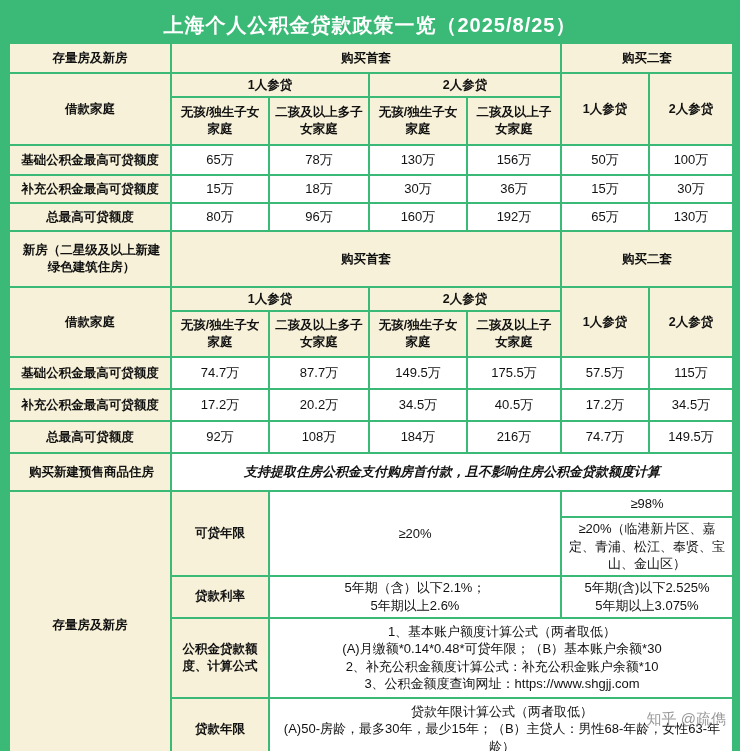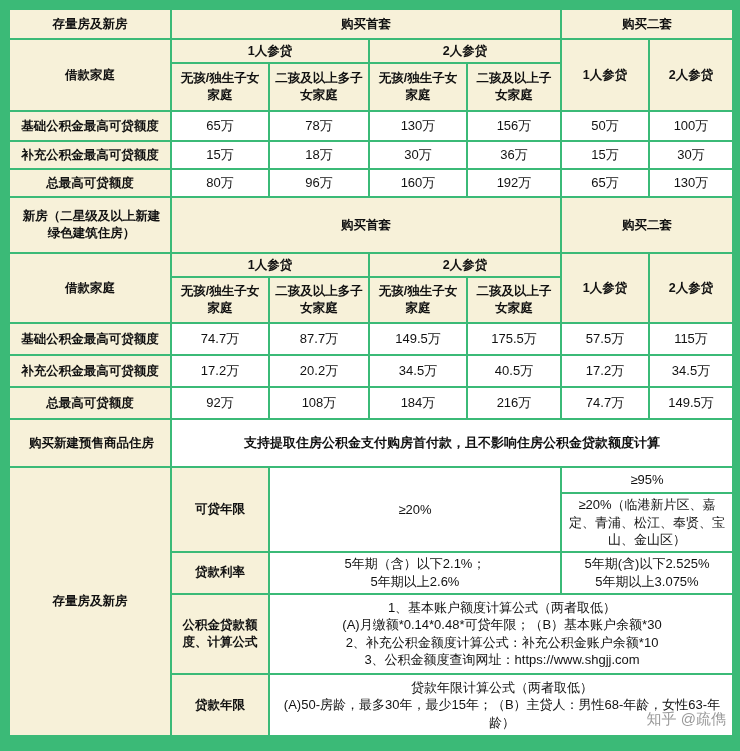--- a/index.html
+++ b/index.html
@@ -5,27 +5,28 @@
   html,body{margin:0;padding:0;}
   body{width:740px;height:751px;font-family:"Liberation Sans","DejaVu Sans",sans-serif;}
   .page{position:relative;width:740px;height:751px;background:#3bba77;padding:8px;box-sizing:border-box;overflow:hidden;}
   .title{height:34px;display:flex;align-items:center;justify-content:center;color:#ffffff;font-weight:700;font-size:20px;letter-spacing:1px;}
   .tbl{border-collapse:collapse;table-layout:fixed;width:724px;background:#ffffff;}
   .tbl td{border:2px solid #3bba77;text-align:center;vertical-align:middle;font-size:13px;color:#111111;padding:2px 4px;line-height:1.35;word-break:break-all;box-sizing:border-box;}
   .tbl td.h{background:#f7f1d9;font-weight:700;font-size:12.5px;}
   .tl{text-align:left;padding-left:7px !important;}
   .left{text-align:center;padding:4px 8px 4px 10px !important;font-size:12.5px;}
   .small{font-size:11.5px;}
-  .bold{font-weight:700;}
+  .bold{font-weight:700;font-style:italic;}
   .watermark{position:absolute;right:14px;bottom:22px;color:#8f8f8f;font-size:15px;opacity:.9;margin-left:38px;}
 </style>
 </head>
 <body>
 
 <div class="page">
+  <div class="title">上海个人公积金贷款政策一览（2025/8/25）</div>
 
   <table class="tbl">
     <colgroup>
       <col style="width:162px">
         <col style="width:98px">
         <col style="width:100px">
         <col style="width:98px">
         <col style="width:94px">
         <col style="width:88px">
         <col style="width:84px">
@@ -117,30 +118,30 @@
       <tr style="height:32px">
         <td class="h">总最高可贷额度</td>
         <td>92万</td>
         <td>108万</td>
         <td>184万</td>
         <td>216万</td>
         <td>74.7万</td>
         <td>149.5万</td>
       </tr>
 
-      <tr style="height:48px">
+      <tr style="height:38px">
         <td class="h tl">购买新建预售商品住房</td>
         <td colspan="6" class="bold">支持提取住房公积金支付购房首付款，且不影响住房公积金贷款额度计算</td>
       </tr>
 
       <tr style="height:26px">
         <td class="h" rowspan="5">存量房及新房</td>
         <td class="h" rowspan="2">可贷年限</td>
         <td colspan="3" rowspan="2">≥20%</td>
-        <td colspan="2">≥95%</td>
+        <td colspan="2">≥98%</td>
       </tr>
       <tr style="height:42px">
         <td colspan="2" class="small">≥20%（临港新片区、嘉定、青浦、松江、奉贤、宝山、金山区）</td>
       </tr>
       <tr style="height:42px">
         <td class="h">贷款利率</td>
         <td colspan="3">
           <div>5年期（含）以下2.1%；</div>
           <div>5年期以上2.6%</div>
         </td>

